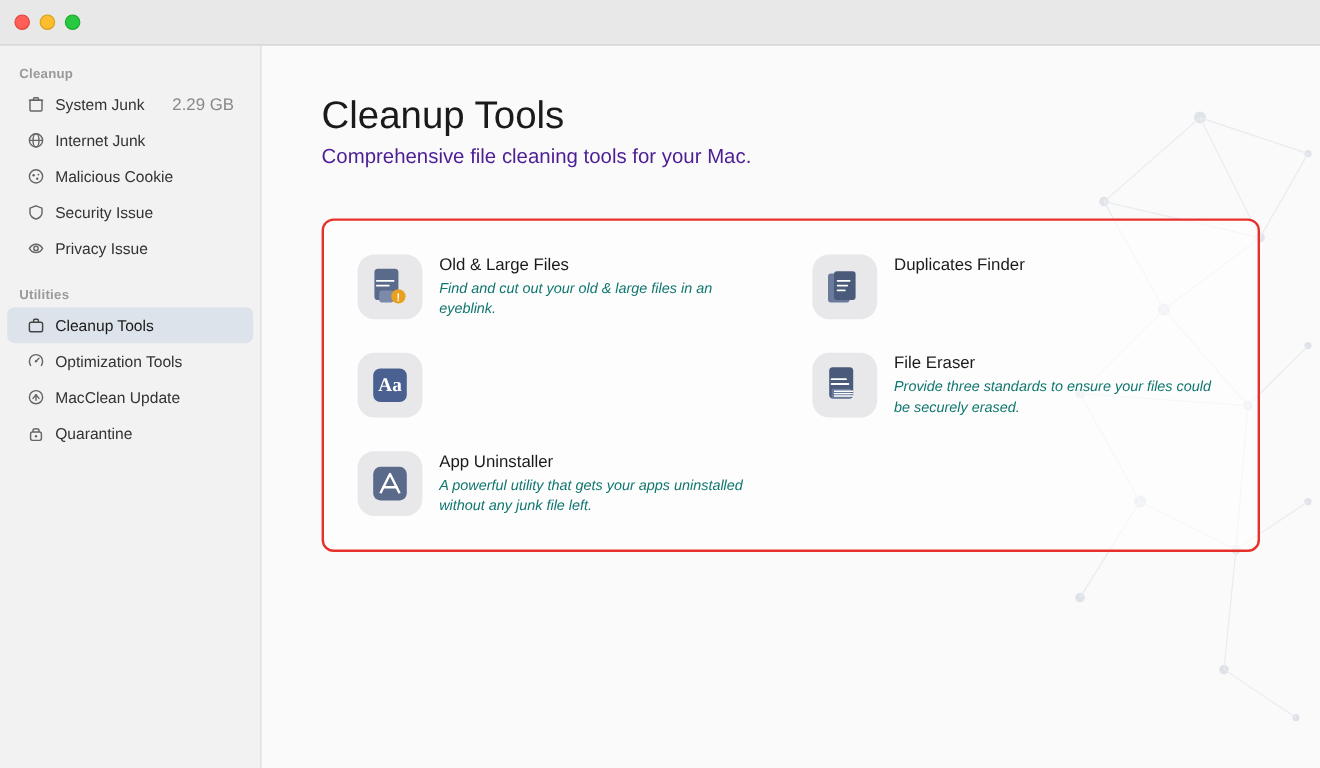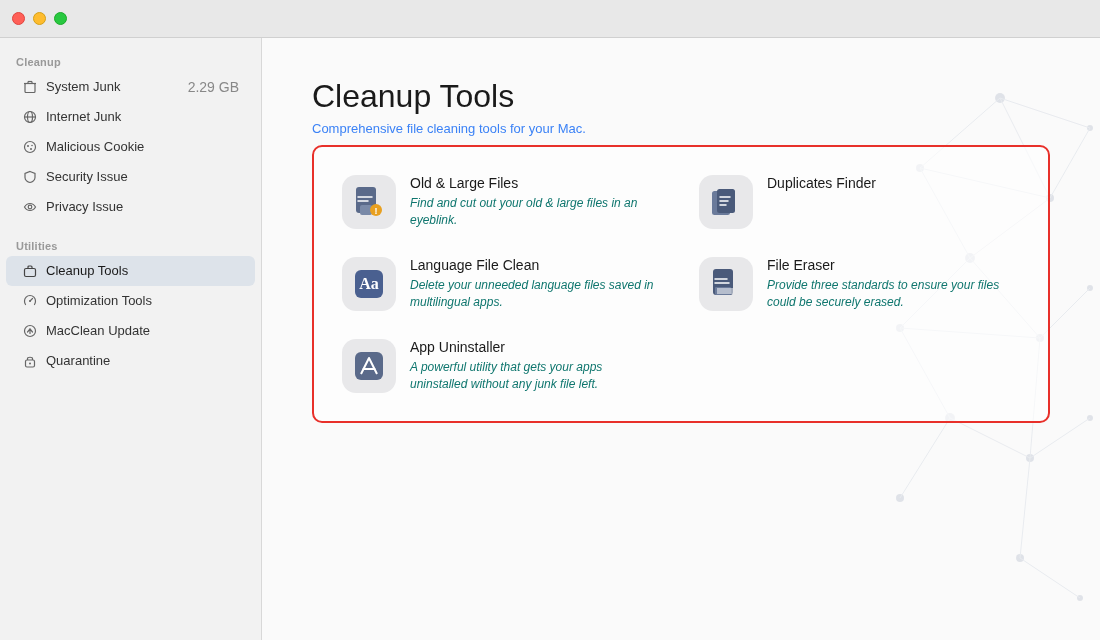--- a/index.html
+++ b/index.html
@@ -35,37 +35,38 @@
 
     
     .app-body {
       display: flex;
       flex: 1;
       overflow: hidden;
     }
 
     
     .sidebar {
-      width: 262px;
+      width: 218px;
       background: #f2f2f2;
       border-right: 1px solid #d8d8d8;
       padding: 12px 0;
       flex-shrink: 0;
       overflow-y: auto;
     }
     .sidebar-section-label {
       font-size: 11px;
       color: #999;
       font-weight: 600;
       padding: 6px 16px 4px 16px;
       text-transform: none;
       letter-spacing: 0.02em;
     }
     .sidebar-item {
       display: flex;
+      align-items: center;
       padding: 7px 16px;
       font-size: 13px;
       color: #333;
       cursor: pointer;
       border-radius: 6px;
       margin: 0 6px;
       gap: 8px;
     }
     .sidebar-item.active {
       background: #dde3ea;
@@ -111,23 +112,23 @@
       z-index: 1;
     }
 
     .page-title {
       font-size: 32px;
       font-weight: 300;
       color: #1a1a1a;
       margin-bottom: 6px;
     }
     .page-subtitle {
-      font-size: 13px;
-      color: #3b82f6;
-      margin-bottom: 9px;
+      font-size: 17px;
+      color: #4c1d95;
+      margin-bottom: 41px;
     }
 
     
     .tool-grid-container {
       border: 2px solid #e8302a;
       border-radius: 10px;
       padding: 20px;
       background: rgba(255,255,255,0.6);
       display: grid;
       grid-template-columns: 1fr 1fr;
@@ -362,24 +363,20 @@
           </div>
         </div>
 
         <div class="tool-item">
           <div class="tool-icon-wrap">
             <svg width="38" height="38" viewBox="0 0 38 38" fill="none">
               <rect x="5" y="5" width="28" height="28" rx="6" fill="#4a6090"></rect>
               <text x="19" y="24" text-anchor="middle" fill="white" font-size="16" font-weight="bold" font-family="Georgia, serif">Aa</text>
             </svg>
           </div>
-          <div class="tool-text">
-            <div class="tool-name">Language File Clean</div>
-            <div class="tool-desc">Delete your unneeded language files saved in multilingual apps.</div>
-          </div>
         </div>
 
         <div class="tool-item">
           <div class="tool-icon-wrap">
             <svg width="38" height="38" viewBox="0 0 38 38" fill="none">
               <rect x="6" y="4" width="20" height="26" rx="3" fill="#4a5a7a"></rect>
               <rect x="8" y="22" width="16" height="8" rx="1" fill="#6a7a9a"></rect>
 
               <line x1="10" y1="24" x2="26" y2="24" stroke="white" stroke-width="1.2"></line>
               <line x1="10" y1="26" x2="26" y2="26" stroke="white" stroke-width="1.2"></line>

